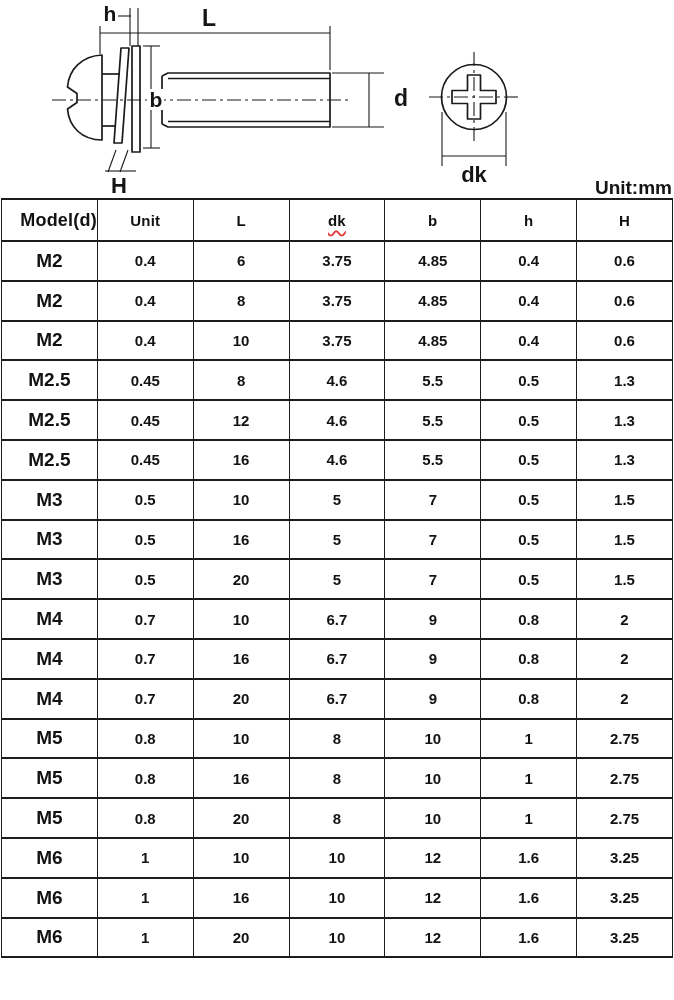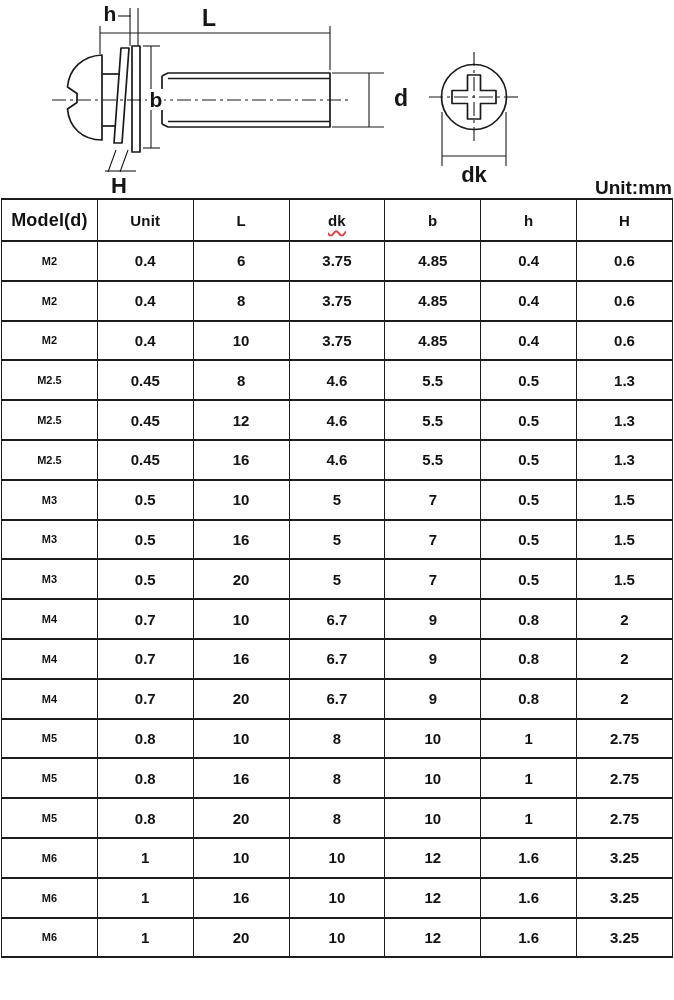--- a/index.html
+++ b/index.html
@@ -16,23 +16,23 @@
     width:672px;margin-left:1px;
   }
   table.spec th, table.spec td{
     border:1.6px solid #1c1c1c;
     border-top-width:2px;border-bottom-width:2px;
     text-align:center;vertical-align:middle;
     font-weight:bold;color:#121212;padding:0;
     background:#fff;
   }
   table.spec thead th{height:40px;font-size:15px;letter-spacing:0.2px;}
-  table.spec thead th:first-child{font-size:18px;}
+  table.spec thead th:first-child{font-size:18px;text-align:right;}
   table.spec tbody td{height:37.8px;font-size:15px;}
-  table.spec tbody td:first-child{font-size:11px;}
+  table.spec tbody td:first-child{font-size:19px;}
   .squiggle{
     text-decoration-line:underline;
     text-decoration-style:wavy;
     text-decoration-color:#e03a3a;
     text-decoration-thickness:1.5px;
     text-underline-offset:4px;
   }
 </style>
 </head>
 <body>

